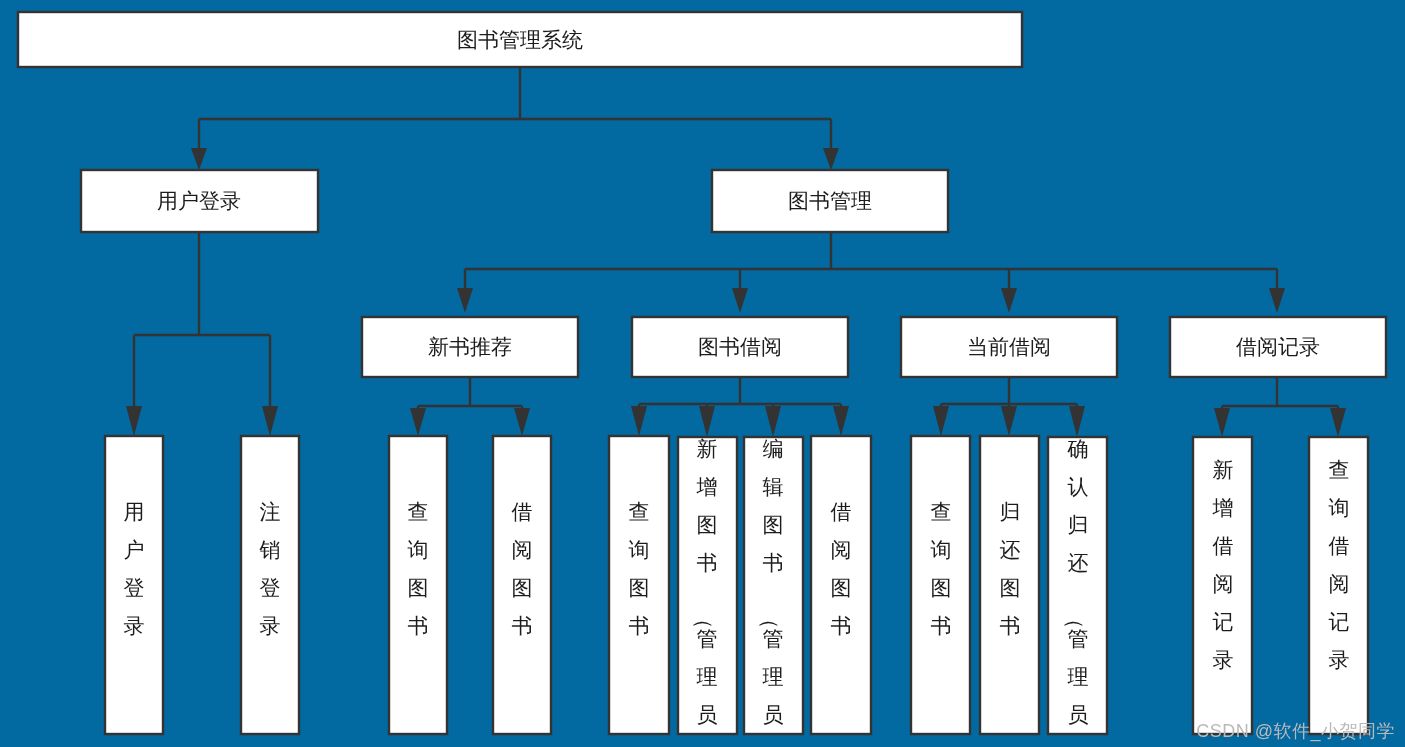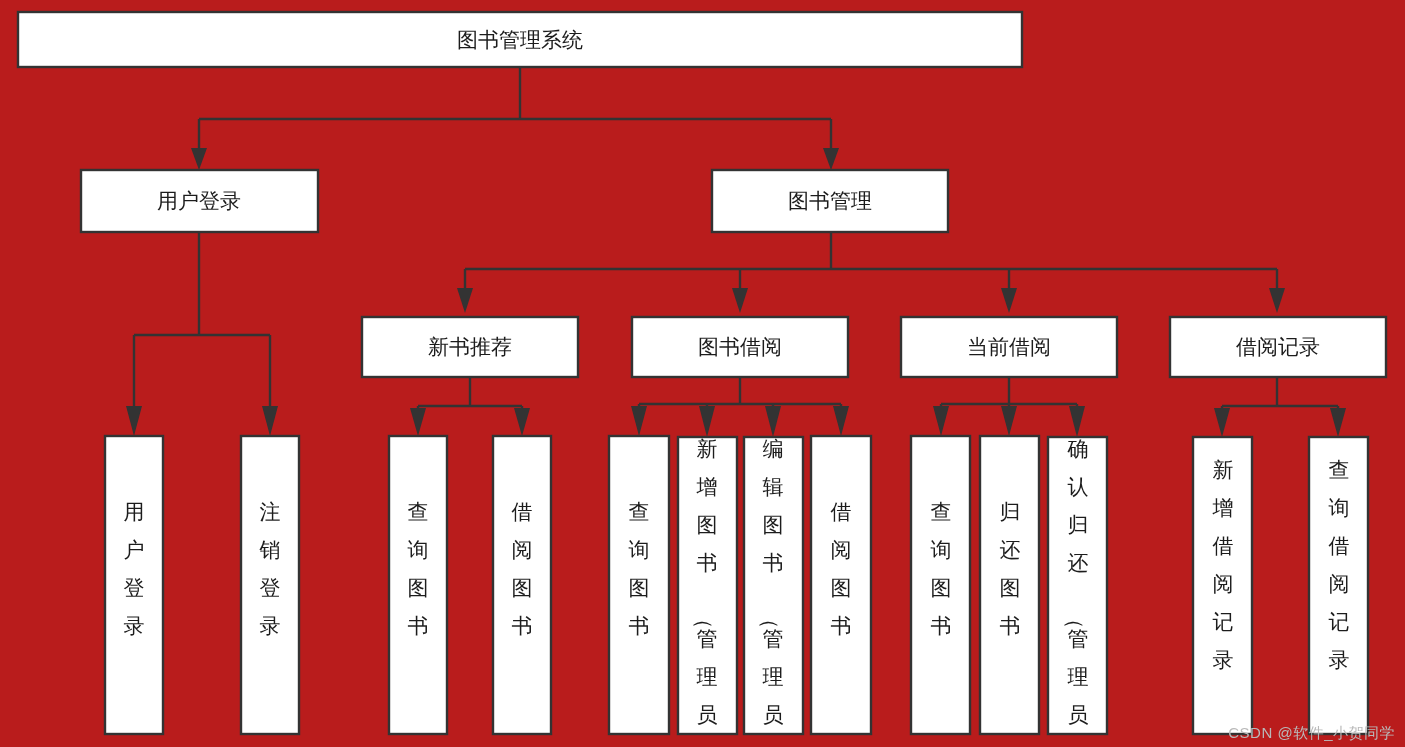--- a/index.html
+++ b/index.html
@@ -10,21 +10,21 @@
   body {
     width: 1405px;
     height: 747px;
     font-family: "Liberation Sans", "DejaVu Sans", sans-serif;
     overflow: hidden;
   }
   #diagram-root {
     position: relative;
     width: 1405px;
     height: 747px;
-    background: #b91c1c;
+    background: #0369a1;
   }
   svg#flowchart {
     position: absolute;
     top: 0;
     left: 0;
     width: 1405px;
     height: 747px;
     display: block;
   }
   .node-rect {
@@ -53,21 +53,21 @@
     font-family: "Liberation Sans", "DejaVu Sans", sans-serif;
     font-size: 21px;
     fill: #1c1c1c;
     text-anchor: middle;
   }
   .watermark {
     position: absolute;
     right: 10px;
     bottom: 4px;
     font-family: "Liberation Sans", "DejaVu Sans", sans-serif;
-    font-size: 15px;
+    font-size: 18px;
     color: #b9b9b9;
     white-space: nowrap;
     letter-spacing: 0.5px;
     user-select: none;
   }
 </style>
 </head>
 <body>
 
 <div id="diagram-root">

